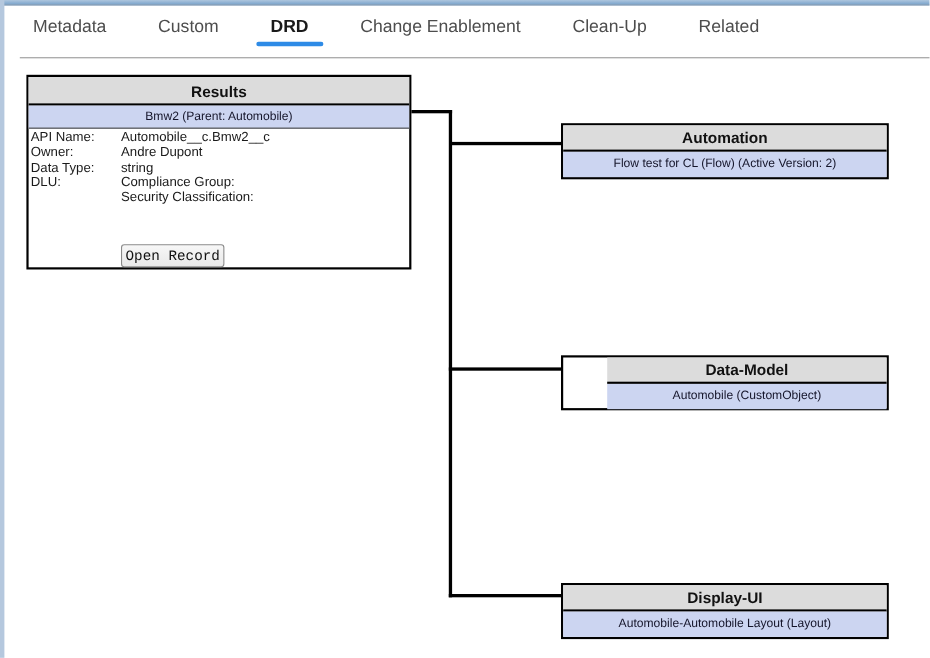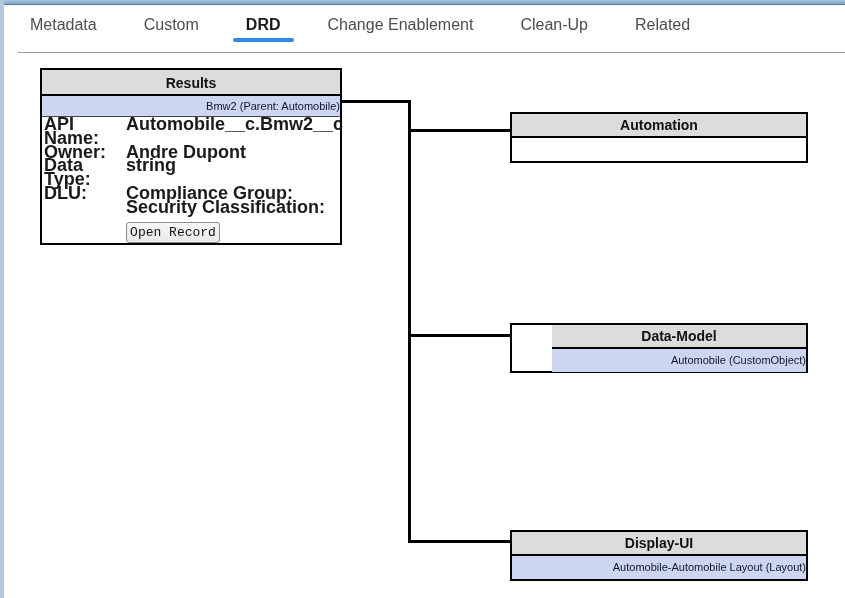--- a/index.html
+++ b/index.html
@@ -50,30 +50,30 @@
   .node{
     position:absolute;border:2px solid #000;background:#fff;
   }
   .node-header{
     background:var(--node-header-bg);
     border-bottom:2px solid #000;
     text-align:center;font-weight:bold;font-size:14px;color:#111;
   }
   .node-record{
     background:var(--node-record-bg);
-    text-align:right;font-size:11px;color:#15152a;
+    text-align:center;font-size:11px;color:#15152a;
     cursor:pointer;
   }
-  .results-node{left:40px;top:68px;width:302px;height:177px;}
+  .results-node{left:24px;top:68px;width:350px;height:177px;}
   .results-node .node-header{height:26px;line-height:26px;}
   .results-node .node-record{height:21px;line-height:21px;border-bottom:1px solid #444;}
   .results-body{
     display:grid;grid-template-columns:82px 1fr;
     padding:1px 12px 0 2px;
-    font-size:18px;line-height:13.8px;font-weight:bold;
+    font-size:12px;line-height:13.8px;
   }
   .results-body .lbl{white-space:normal;}
   .open-record-btn{
     position:absolute;left:84px;top:152px;width:94px;height:21px;
     background:linear-gradient(#f7f7f7,#e9e9e9);
     border:1px solid #8a8a8a;border-radius:3px;
     font-family:Liberation Mono, monospace;
     font-size:13px;color:#111;line-height:18px;
     cursor:pointer;
   }
@@ -129,20 +129,21 @@
       <span class="lbl">Compliance Group:</span>
       <span class="val"></span>
       <span class="lbl">Security Classification:</span>
       <span class="val"></span>
     </div>
     <button class="open-record-btn">Open Record</button>
   </div>
 
   <div class="node dep-node dep-automation">
     <div class="node-header">Automation</div>
+    <div class="node-record">Flow test for CL (Flow) (Active Version: 2)</div>
   </div>
 
   <div class="node dep-node dep-datamodel">
     <div class="node-header">Data-Model</div>
     <div class="node-record">Automobile (CustomObject)</div>
   </div>
 
   <div class="node dep-node dep-displayui">
     <div class="node-header">Display-UI</div>
     <div class="node-record">Automobile-Automobile Layout (Layout)</div>

